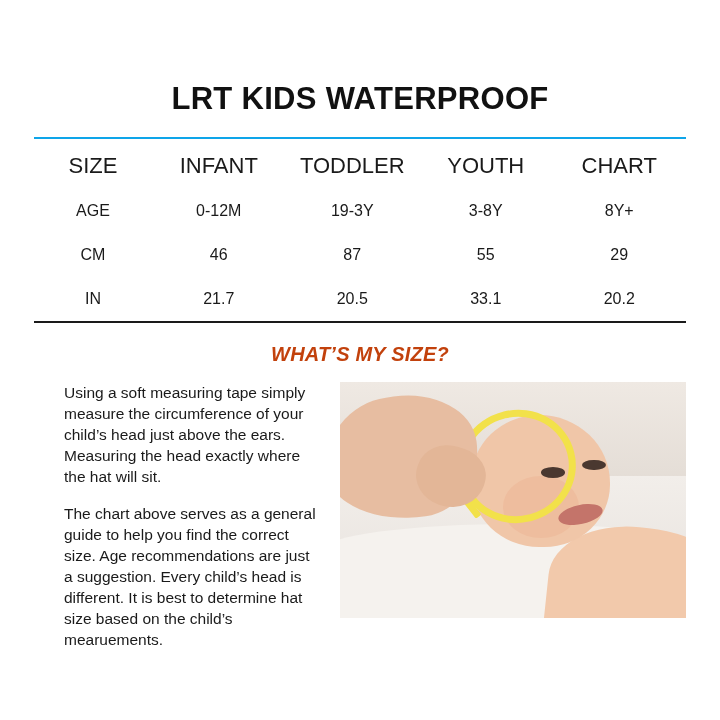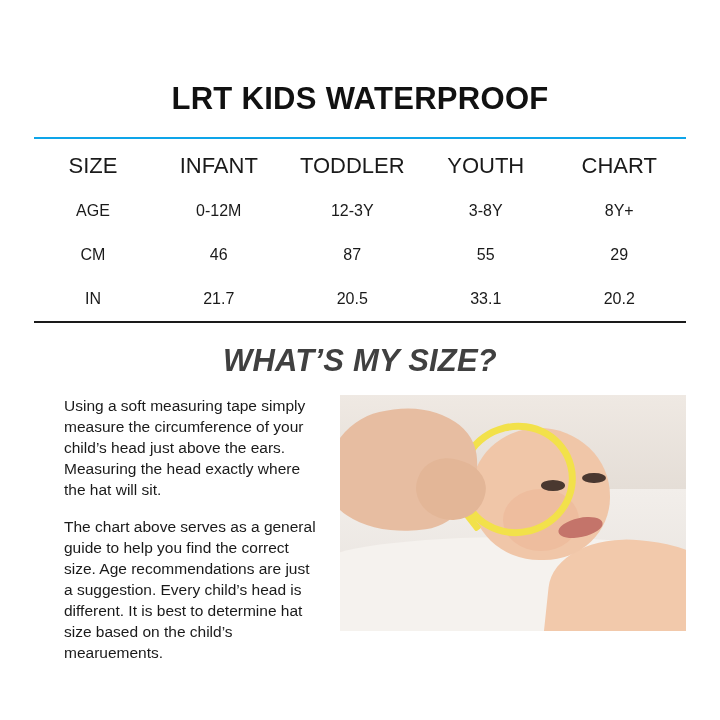--- a/index.html
+++ b/index.html
@@ -58,23 +58,23 @@
     padding-bottom: 10px;
   }
   table.chart td.rowlabel {
     width: 118px;
   }
 
   .subtitle {
     text-align: center;
     font-weight: bold;
     font-style: italic;
-    font-size: 31px;
+    font-size: 20px;
     margin-top: 20px;
-    color: #404040;
+    color: #c2410c;
     letter-spacing: 0.2px;
   }
 
   .content {
     display: flex;
     margin-top: 16px;
     gap: 18px;
   }
   .text-col {
     width: 288px;
@@ -227,21 +227,21 @@
           <tr class="head">
         <td class="rowlabel">SIZE</td>
         <td>INFANT</td>
         <td>TODDLER</td>
         <td>YOUTH</td>
         <td>CHART</td>
       </tr>
       <tr>
         <td class="rowlabel">AGE</td>
         <td>0-12M</td>
-        <td>12-3Y</td>
+        <td>19-3Y</td>
         <td>3-8Y</td>
         <td>8Y+</td>
       </tr>
       <tr>
         <td class="rowlabel">CM</td>
         <td>46</td>
         <td>87</td>
         <td>55</td>
         <td>29</td>
       </tr>

